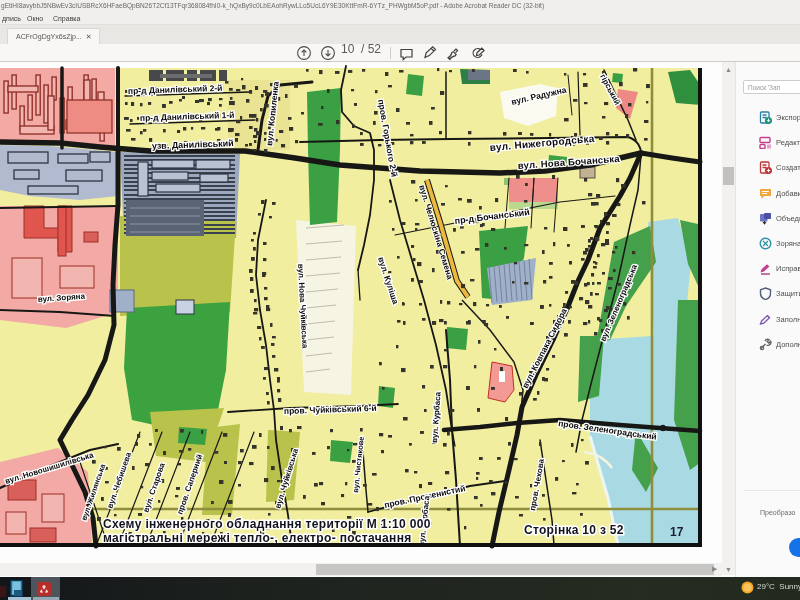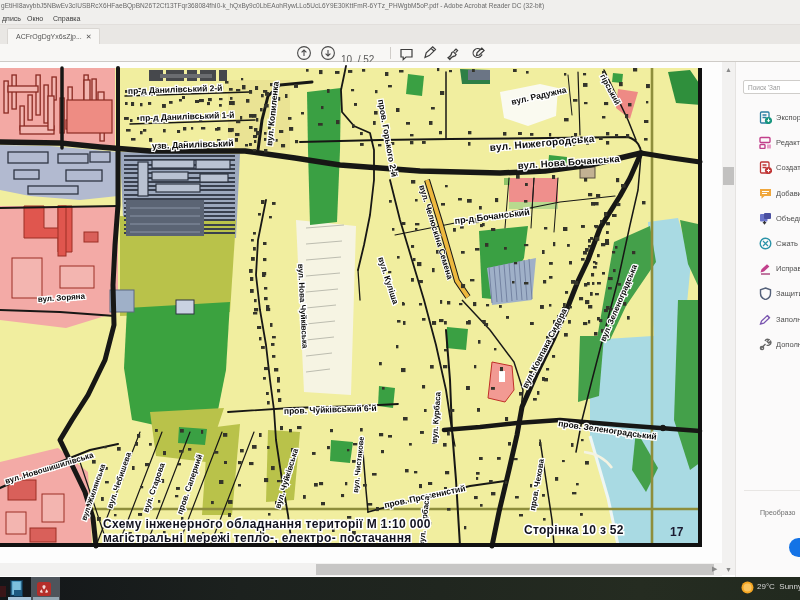--- a/index.html
+++ b/index.html
@@ -2,21 +2,21 @@
 <html><head><meta charset="utf-8"><style>
 *{margin:0;padding:0;box-sizing:border-box}
 html,body{width:800px;height:600px;overflow:hidden;font-family:"Liberation Sans",sans-serif;background:#fff}
 .abs{position:absolute}
 #titlebar{left:0;top:0;width:800px;height:12px;background:#f0efed;font-size:6.5px;color:#686868;white-space:nowrap;overflow:hidden;letter-spacing:.03px;padding:2px 0 0 1px}
 #menubar{left:0;top:12px;width:800px;height:13px;background:#f0efed;font-size:7px;color:#3c3c3c;border-bottom:1px solid #e2dfdc}
 #menubar span{position:absolute;top:3px}
 #tabbar{left:0;top:25px;width:800px;height:19px;background:#e9e7e4}
 #tab1{left:7px;top:3px;width:93px;height:16px;background:#f8f7f5;border:1px solid #d9d6d2;border-bottom:none;border-radius:2px 2px 0 0;font-size:7px;color:#555;padding:4px 0 0 8px;white-space:nowrap}
 #toolbar{left:0;top:44px;width:800px;height:18px;background:#f8f7f5;border-bottom:1px solid #cecbc7}
-#pgnum{left:341px;top:54px;font-size:10px;color:#5a5a5a}
+#pgnum{left:341px;top:42px;font-size:12px;color:#5a5a5a}
 #tbsep{left:390px;top:47px;width:1px;height:12px;background:#d0cdc9}
 #docpane{left:0;top:62px;width:722px;height:515px;background:#fdfdfd}
 #vtrack{left:722px;top:62px;width:13px;height:513px;background:#f2f1f0}
 #vthumb{left:723px;top:167px;width:11px;height:18px;background:#c2c1c0}
 #htrack{left:0;top:563px;width:722px;height:13px;background:#f2f1f0}
 #hthumb{left:316px;top:564px;width:398px;height:11px;background:#c7c6c5}
 #sidebar{left:735px;top:62px;width:65px;height:515px;background:#fbfafa;border-left:1px solid #e5e3e1}
 #sbsearch{left:743px;top:80px;width:62px;height:14px;background:#fff;border:1px solid #cfcdca;border-radius:2px;font-size:6.5px;color:#999;padding:3px 0 0 4px;white-space:nowrap}
 .sblbl{position:absolute;left:776px;font-size:7.5px;color:#4e4e4e;white-space:nowrap}
 #sbdiv{left:744px;top:490px;width:56px;height:1px;background:#e8e6e4}
@@ -873,21 +873,21 @@
 <svg class="abs" style="left:759px;top:212px" width="13" height="13" viewBox="0 0 13 13">
     <rect x="1" y="2" width="7.5" height="7.5" rx="1" fill="#6b74c8"></rect>
     <rect x="5" y="1" width="7" height="6" rx="1" fill="#4a4fa0"></rect>
     <path d="M5.5 9 v2.5 M4 10 l1.5 1.8 1.5-1.8" stroke="#333" stroke-width="1.1" fill="none"></path>
   </svg>
 <div class="sblbl" style="top:214px">Объедини</div>
 <svg class="abs" style="left:759px;top:237px" width="13" height="13" viewBox="0 0 13 13">
     <circle cx="6.5" cy="6.5" r="5.3" fill="none" stroke="#2b93a8" stroke-width="1.4"></circle>
     <path d="M4 4 l5 5 M9 4 l-5 5" stroke="#2b93a8" stroke-width="1.2"></path>
   </svg>
-<div class="sblbl" style="top:239px">Сжать</div>
+<div class="sblbl" style="top:239px">Зоряна</div>
 <svg class="abs" style="left:759px;top:262px" width="13" height="13" viewBox="0 0 13 13">
     <path d="M1.5 10.5 l1-3.2 5.5-5 2.4 2.3-5.4 5 -3.5.9z" fill="#c2408c"></path>
     <path d="M2 12 h9" stroke="#a03070" stroke-width="1.3"></path>
   </svg>
 <div class="sblbl" style="top:264px">Исправит</div>
 <svg class="abs" style="left:759px;top:287px" width="13" height="13" viewBox="0 0 13 13">
     <path d="M6.5 1 l5 1.8 v3.6 c0 3-2.2 5.2-5 6.2 -2.8-1-5-3.2-5-6.2 v-3.6 z" fill="none" stroke="#55617a" stroke-width="1.4"></path>
   </svg>
 <div class="sblbl" style="top:289px">Защитить</div>
 <svg class="abs" style="left:759px;top:313px" width="13" height="13" viewBox="0 0 13 13">

